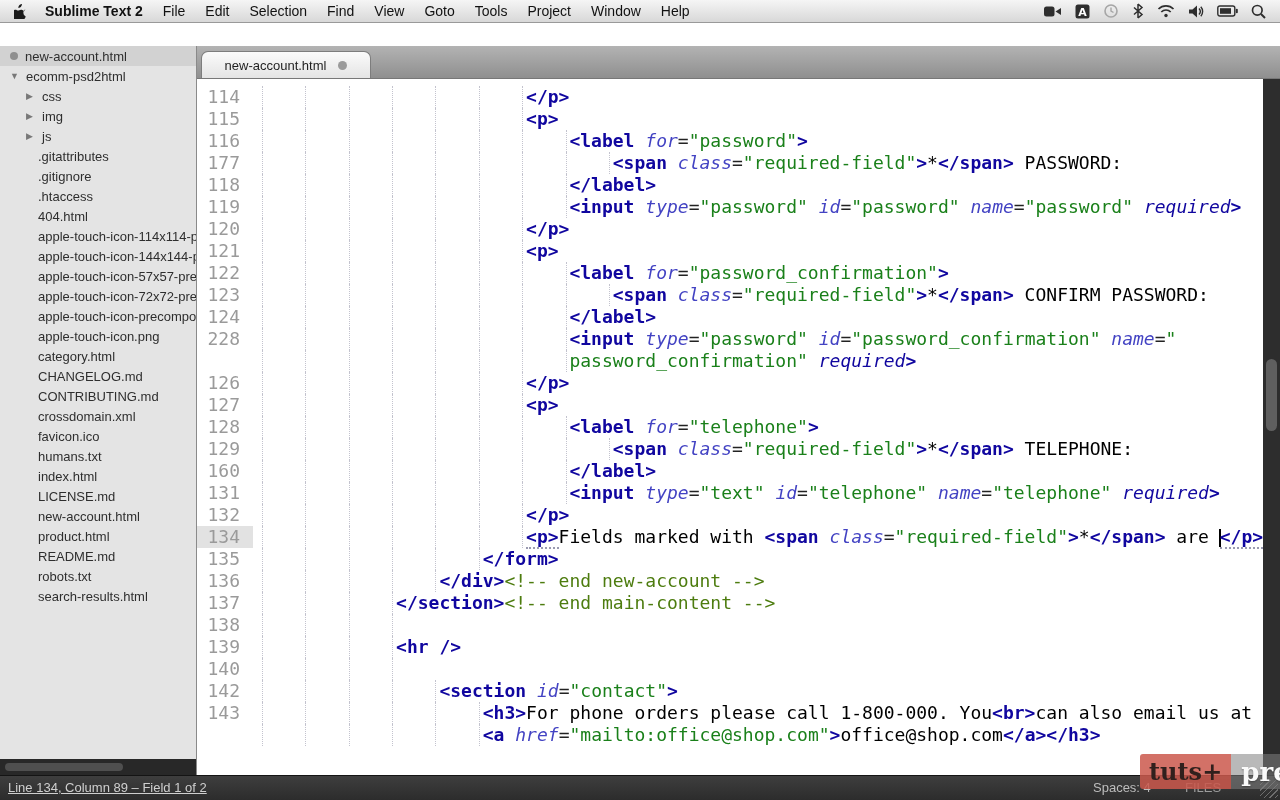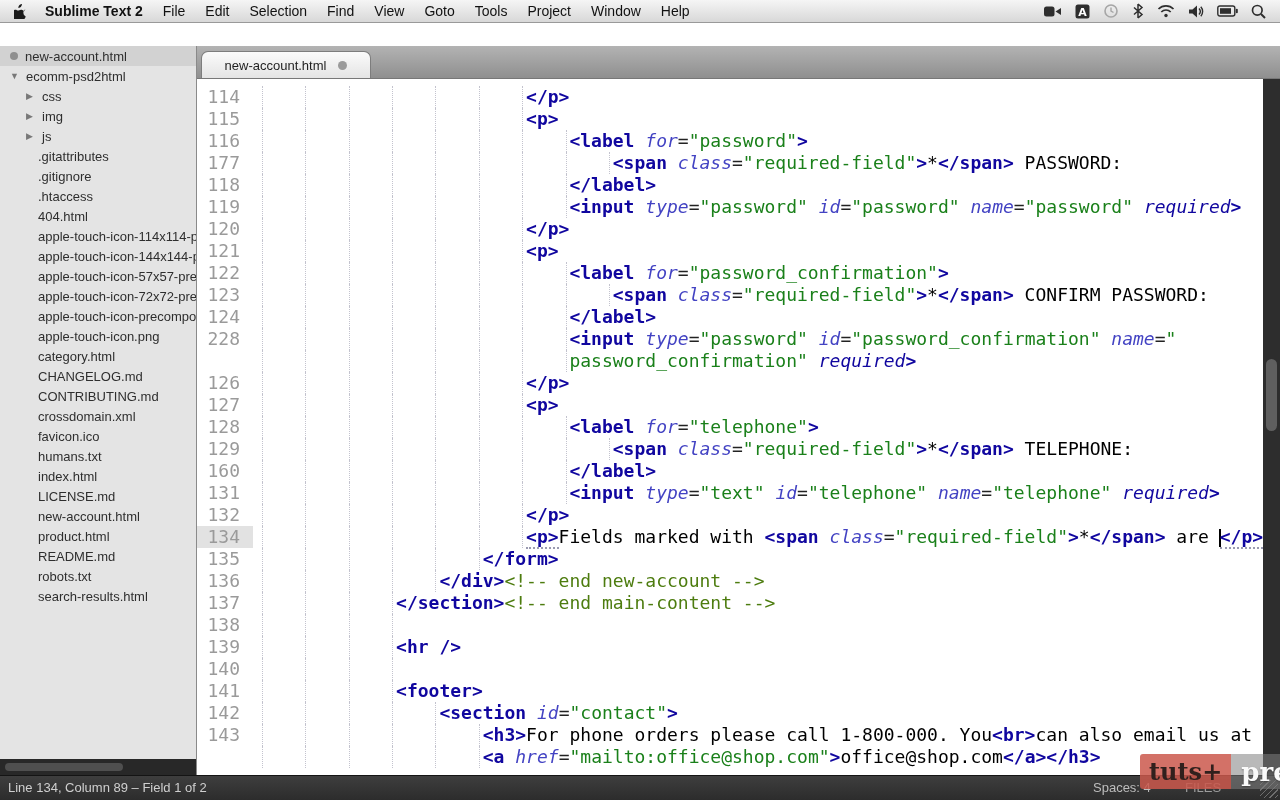--- a/index.html
+++ b/index.html
@@ -84,21 +84,21 @@
 
   
   #vscroll{position:absolute;right:0;top:0;bottom:0;width:17px;background:#2d2d2d;}
   #vscroll .thumb{position:absolute;left:3px;top:280px;width:11px;height:72px;border-radius:6px;
     background:#5f5f5f;}
 
   
   #statusbar{position:absolute;left:0;top:775px;width:1280px;height:25px;
     background:linear-gradient(#3e3e3e,#2c2c2c);border-top:1px solid #141414;box-sizing:border-box;
     color:#cfcfcf;font-size:13px;}
-  #sb-left{position:absolute;left:8px;top:4px;}
+  #sb-left{position:absolute;left:8px;top:4px;text-decoration:underline;}
   #sb-spaces{position:absolute;left:1093px;top:4px;color:#bdbdbd;}
   #sb-syntax{position:absolute;left:1185px;top:4px;color:#9c9c9c;}
   #sb-grip{position:absolute;right:2px;top:4px;width:18px;height:18px;
     background:repeating-linear-gradient(135deg,transparent 0 3px,#6e6e6e 3px 4px);}
 
   
   #watermark{position:absolute;left:1098px;top:754px;height:35px;display:flex;z-index:40;
     font-family:"DejaVu Serif",serif;font-weight:bold;}
   #wm-left{background:rgba(203,88,76,.85);border-radius:3px 0 0 3px;display:flex;
     align-items:center;padding:0 9px;font-size:24px;color:#31201d;margin-left:42px;}
@@ -382,24 +382,20 @@
             </div>
             <div class="crow">
               <span class="gut">139</span>
               <span class="ltext"><span class="ind">            <i class="guide" style="left: -4px;"></i><i class="guide" style="left: 39.36px;"></i><i class="guide" style="left: 82.72px;"></i><i class="guide" style="left: 126.08px;"></i></span><span class="tk-tag">&lt;hr /&gt;</span></span>
             </div>
             <div class="crow">
               <span class="gut">140</span>
               <span class="ltext"><span class="ind">            <i class="guide" style="left: -4px;"></i><i class="guide" style="left: 39.36px;"></i><i class="guide" style="left: 82.72px;"></i><i class="guide" style="left: 126.08px;"></i></span></span>
             </div>
             <div class="crow">
-              <span class="gut">141</span>
-              <span class="ltext"><span class="ind">            <i class="guide" style="left: -4px;"></i><i class="guide" style="left: 39.36px;"></i><i class="guide" style="left: 82.72px;"></i><i class="guide" style="left: 126.08px;"></i></span><span class="tk-tag">&lt;footer&gt;</span></span>
-            </div>
-            <div class="crow">
               <span class="gut">142</span>
               <span class="ltext"><span class="ind">                <i class="guide" style="left: -4px;"></i><i class="guide" style="left: 39.36px;"></i><i class="guide" style="left: 82.72px;"></i><i class="guide" style="left: 126.08px;"></i><i class="guide" style="left: 169.44px;"></i></span><span class="tk-tag">&lt;section </span><span class="tk-attr">id</span><span class="tk-eq">=</span><span class="tk-str">"contact"</span><span class="tk-tag">&gt;</span></span>
             </div>
             <div class="crow">
               <span class="gut">143</span>
               <span class="ltext"><span class="ind">                    <i class="guide" style="left: -4px;"></i><i class="guide" style="left: 39.36px;"></i><i class="guide" style="left: 82.72px;"></i><i class="guide" style="left: 126.08px;"></i><i class="guide" style="left: 169.44px;"></i><i class="guide" style="left: 212.8px;"></i></span><span class="tk-tag">&lt;h3&gt;</span><span class="tk-plain">For phone orders please call 1-800-000. You</span><span class="tk-tag">&lt;br&gt;</span><span class="tk-plain">can also email us at</span></span>
             </div>
             <div class="crow">
               <span class="gut"></span>
               <span class="ltext"><span class="ind">                    <i class="guide" style="left: -4px;"></i><i class="guide" style="left: 39.36px;"></i><i class="guide" style="left: 82.72px;"></i><i class="guide" style="left: 126.08px;"></i><i class="guide" style="left: 169.44px;"></i><i class="guide" style="left: 212.8px;"></i></span><span class="tk-tag">&lt;a </span><span class="tk-attr">href</span><span class="tk-eq">=</span><span class="tk-str">"mailto:office@shop.com"</span><span class="tk-tag">&gt;</span><span class="tk-plain">office@shop.com</span><span class="tk-tag">&lt;/a&gt;</span><span class="tk-tag">&lt;/h3&gt;</span></span>

